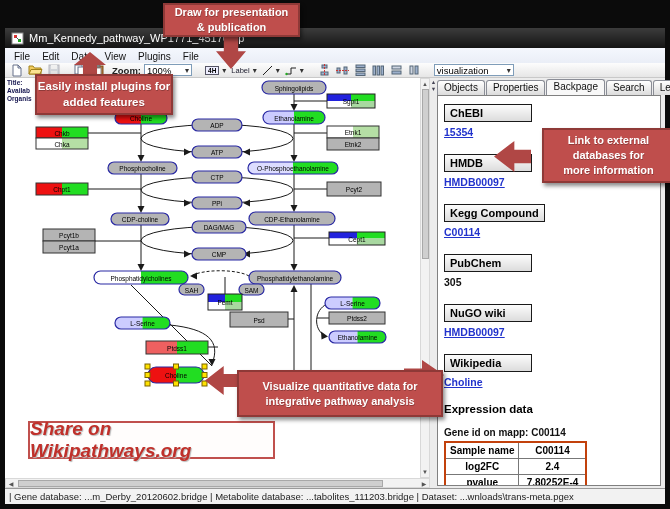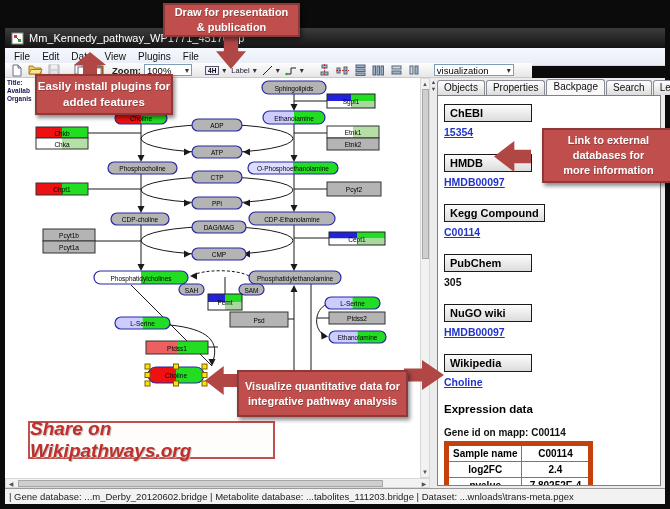--- a/index.html
+++ b/index.html
@@ -1,21 +1,21 @@
 <!DOCTYPE html>
 <html><head>
 <meta charset="utf-8">
 <style>
   html,body{margin:0;padding:0;}
   body{width:670px;height:509px;position:relative;background:#0b0b0b;font-family:"Liberation Sans",sans-serif;overflow:hidden;}
   .titlebar{position:absolute;left:5px;top:28px;width:660px;height:20px;background:linear-gradient(#3c3c3c,#141414);display:flex;align-items:center;gap:5px;padding-left:6px;box-sizing:border-box;}
   .titletext{color:#fff;font-size:11px;white-space:nowrap;}
   .menubar{position:absolute;left:5px;top:48px;width:660px;height:18px;background:linear-gradient(#f4f7fd,#e9edf6);border-bottom:1px solid #cfd6e4;display:flex;align-items:center;gap:2px;padding-left:4px;box-sizing:border-box;}
   .menuitem{font-size:10px;color:#111;padding:0 5px;}
-  .toolbar{position:absolute;left:5px;top:63px;width:527px;height:15px;background:linear-gradient(#fdfdfd,#e6e6e6);border-bottom:1px solid #c9c9c9;display:flex;align-items:center;gap:3px;padding-left:5px;box-sizing:border-box;}
+  .toolbar{position:absolute;left:5px;top:63px;width:660px;height:15px;background:linear-gradient(#fdfdfd,#e6e6e6);border-bottom:1px solid #c9c9c9;display:flex;align-items:center;gap:3px;padding-left:5px;box-sizing:border-box;}
   .tbtn{display:flex;align-items:center;justify-content:center;height:14px;padding:0 1px;}
   .tsep{width:6px;}
   .tlabel{font-size:9.5px;font-weight:bold;color:#222;margin-left:4px;}
   .combo{display:flex;align-items:center;justify-content:space-between;background:#fff;border:1px solid #7f9db9;height:12px;font-size:9.5px;padding:0 2px;box-sizing:border-box;}
   .caret{font-size:8px;color:#333;margin-left:3px;}
   .canvas{position:absolute;left:5px;top:78px;width:415px;height:400px;background:#fff;border-right:1px solid #9a9a9a;overflow:hidden;}
   .caninfo{position:absolute;left:2px;top:1px;font-size:6.5px;font-weight:bold;color:#14144e;line-height:1.25;z-index:2;}
   #diagram{position:absolute;left:0;top:0;}
   .vscroll{position:absolute;left:420px;top:78px;width:10px;height:400px;background:#f2f2f2;border:1px solid #d8d8d8;box-sizing:border-box;}
   .hscroll{position:absolute;left:5px;top:478px;width:425px;height:10px;background:#f2f2f2;border:1px solid #d8d8d8;box-sizing:border-box;}
@@ -26,21 +26,21 @@
   .tabs{position:absolute;left:437px;top:79px;height:16px;display:flex;align-items:flex-end;}
   .tab{font-size:10px;color:#111;padding:1px 6px 2px 6px;border:1px solid #8a8d96;border-bottom:none;background:linear-gradient(#fff,#dcdcdc);border-radius:3px 3px 0 0;margin-right:1px;}
   .tab.active{background:#f8f8f8;padding-bottom:3px;font-weight:normal;}
   .pcontent{position:absolute;left:437px;top:95px;width:224px;height:391px;background:#fff;border:1px solid #808080;box-sizing:border-box;padding:7px 0 0 6px;overflow:hidden;}
   .section{margin-bottom:13px;}
   .sechdr{display:inline-block;border:1px solid #1a1a1a;background:linear-gradient(#fcfcfc,#dcdcdc);font-weight:bold;font-size:11px;color:#000;padding:2px 5px;min-width:76px;}
   .plink{display:inline-block;color:#2233cc;font-weight:bold;font-size:10.5px;text-decoration:underline;}
   .pval{display:inline-block;margin-top:4px;color:#111;font-weight:bold;font-size:10.5px;}
   .expheading{font-size:11.5px;font-weight:bold;color:#000;margin-top:4px;}
   .geneline{font-size:10px;font-weight:bold;color:#111;margin-top:12px;}
-  .exptable{border-collapse:collapse;border:5px solid #c2410c;margin-top:3px;background:#fff;}
+  .exptable{border-collapse:collapse;border:2px solid #c2410c;margin-top:3px;background:#fff;}
   .exptable td{border:1px solid #777;font-weight:bold;font-size:10px;color:#000;text-align:center;padding:2px 4px;min-width:58px;height:11px;}
   .statusbar{position:absolute;left:5px;top:488px;width:660px;height:16px;background:#f2f2f2;border-top:1px solid #9a9a9a;font-size:9.5px;color:#222;display:flex;align-items:center;padding-left:4px;box-sizing:border-box;white-space:nowrap;overflow:hidden;}
   .callout{position:absolute;background:#bf4e4c;border:2px solid #8e3937;color:#fff;font-weight:bold;font-size:11px;text-align:center;white-space:pre-line;display:flex;align-items:center;justify-content:center;line-height:1.35;box-shadow:2px 3px 4px rgba(0,0,0,0.45);z-index:50;box-sizing:border-box;text-shadow:0.5px 0.5px 0 rgba(0,0,0,0.25);}
   .coarrow{position:absolute;background:#b04745;z-index:49;}
   .sharebox{position:absolute;left:28px;top:421px;width:247px;height:38px;background:#fffdfc;border:2px solid #c0504d;color:#c0302a;font-weight:bold;font-style:italic;font-size:19px;display:flex;align-items:center;justify-content:center;z-index:40;text-shadow:1px 1px 1px #b9b9b9;box-sizing:border-box;}
 </style>
 </head>
 <body>
 
 <div class="titlebar">
@@ -495,16 +495,16 @@
 <div class="callout" style="left:35px;top:74px;width:138px;height:41px;font-size:11.5px">Easily install plugins for
 added features</div>
 
 <div class="coarrow" style="left:494px;top:141px;width:37px;height:31px;clip-path:polygon(0 50%,55% 0,55% 28%,100% 28%,100% 72%,55% 72%,55% 100%)"></div>
 <div class="callout" style="left:542px;top:128px;width:133px;height:55px">Link  to external
 databases  for
 more information</div>
 
 <div class="coarrow" style="left:205px;top:366px;width:34px;height:29px;clip-path:polygon(0 50%,55% 0,55% 28%,100% 28%,100% 72%,55% 72%,55% 100%)"></div>
 <div class="coarrow" style="left:404px;top:360px;width:40px;height:30px;clip-path:polygon(100% 50%,45% 0,45% 28%,0 28%,0 72%,45% 72%,45% 100%)"></div>
-<div class="callout" style="left:237px;top:370px;width:171px;height:47px">Visualize quantitative data  for
+<div class="callout" style="left:237px;top:370px;width:206px;height:47px">Visualize quantitative data  for
 integrative pathway analysis</div>
 
 <div class="sharebox">Share on Wikipathways.org</div>
 
 </body></html>

